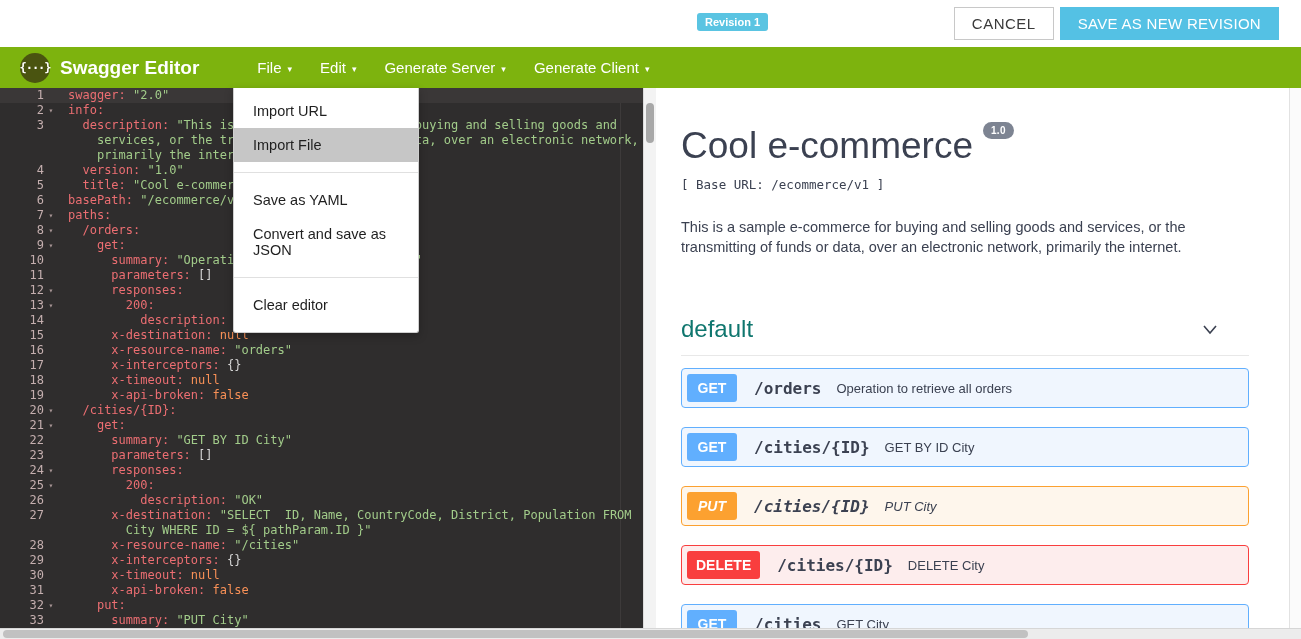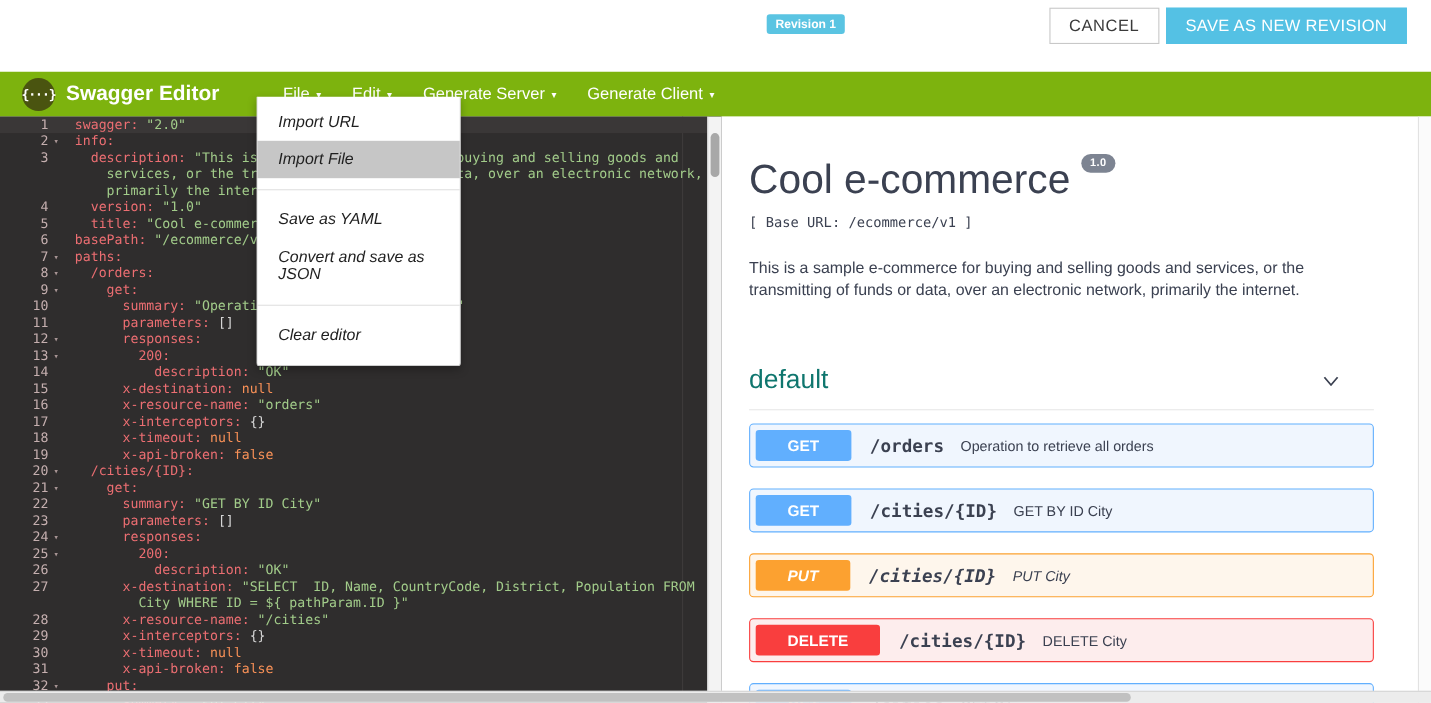--- a/index.html
+++ b/index.html
@@ -1,20 +1,20 @@
 <!DOCTYPE html>
 <html style="--navbar-green: #7db30e; --logo-olive: #4a5410; --save-blue: #54c1e4; --badge-blue: #5ac4e2; --version-gray: #7d8492; --token-key: #ec6e72; --token-string: #a2cc8a; --token-constant: #f99157; --token-plain: #d6d6d6;"><head>
 <meta charset="utf-8">
 <style>
   * { box-sizing: border-box; margin: 0; padding: 0; }
   html,body { width:1301px; height:639px; overflow:hidden; }
   body { font-family:"Liberation Sans", sans-serif; background:#fff; position:relative; }
 
   
-  .topbar { height:65px; background:#fff; position:relative; }
+  .topbar { height:47px; background:#fff; position:relative; }
   .revision-badge { position:absolute; left:697px; top:13px; background:var(--badge-blue);
     color:#fff; font-size:11px; font-weight:bold; padding:3px 8px; border-radius:3px; }
   .topbar-actions { position:absolute; right:22px; top:7px; display:flex; gap:6px; }
   .btn { font-size:15px; border-radius:0; padding:7px 17px; cursor:pointer; font-family:"Liberation Sans",sans-serif; }
   .btn-cancel { background:#fff; border:1px solid #c8c8c8; color:#3a3a3a; letter-spacing:.5px; }
   .btn-save { background:var(--save-blue); border:1px solid var(--save-blue); color:#fff; letter-spacing:.3px; }
 
   
   .navbar { height:41px; background:var(--navbar-green); display:flex; align-items:center; padding-left:20px; }
   .brand { display:flex; align-items:center; gap:10px; color:#fff; font-weight:bold; font-size:19px; }
@@ -41,41 +41,41 @@
   .tk-k { color:var(--token-key); }
   .tk-s { color:var(--token-string); }
   .tk-o { color:var(--token-constant); }
   .tk-p { color:var(--token-plain); }
   .editor-vscroll { position:absolute; right:0; top:0; bottom:0; width:13px; background:#f3f3f3; border-left:1px solid #dcdcdc; }
   .editor-vscroll .thumb { position:absolute; top:15px; left:2px; width:8px; height:40px; background:#a8a8a8; border-radius:4px; }
 
   
   .dropdown { position:absolute; left:233px; top:88px; width:186px; background:#fff; z-index:20;
     border:1px solid #cfcfcf; border-top:none; border-radius:0 0 3px 3px;
-    box-shadow:0 3px 8px rgba(0,0,0,.25); padding:6px 0 10px;font-style:italic; }
+    box-shadow:0 3px 8px rgba(0,0,0,.25); padding:6px 0 10px; }
   .menu-item { padding:9px 19px; font-size:14.5px; color:#1f1f1f; cursor:pointer; }
   .menu-item.highlight { background:#c6c6c6; }
   .menu-divider { height:1px; background:#e0e0e0; margin:10px 0; }
 
   
   .preview-pane { flex:1; background:#fff; position:relative; overflow:hidden; }
   .preview-scrollbar { position:absolute; right:0; top:0; bottom:0; width:12px; background:#fbfbfb; border-left:1px solid #e2e2e2; }
   .preview-content { padding:0 52px 0 25px; }
   .api-title { margin-top:34px; font-size:37px; font-weight:400; color:#3b4151; }
   .version-badge { display:inline-block; background:var(--version-gray); color:#fff; font-size:10px;
     font-weight:bold; padding:3px 8px; border-radius:14px; margin-left:10px; vertical-align:24px; letter-spacing:.3px; }
   .base-url { margin-top:10px; font-family:"DejaVu Sans Mono", monospace; font-size:12.5px; color:#3b4151; }
   .api-description { margin-top:25px; font-size:14.5px; line-height:1.38; color:#3b4151; max-width:585px; }
   .section-header { display:flex; align-items:center; justify-content:space-between;
     margin-top:58px; padding-bottom:12px; border-bottom:1px solid #e8e8e8; cursor:pointer; }
   .section-title { font-size:24px; font-weight:400; color:#0f766e; }
   .section-chevron { margin-right:28px; display:flex; }
   .operations { margin-top:12px; display:flex; flex-direction:column; gap:19px; }
   .op-row { display:flex; align-items:center; border:1px solid; border-radius:4px; height:40px; padding:5px; cursor:pointer; }
-  .op-badge { min-width:50px; text-align:center; padding:6px 29px; border-radius:3px; color:#fff;
+  .op-badge { min-width:50px; text-align:center; padding:6px 9px; border-radius:3px; color:#fff;
     font-weight:bold; font-size:14px; }
   .op-path { font-family:"DejaVu Sans Mono", monospace; font-size:16px; font-weight:bold; color:#3b4151; margin-left:17px; }
   .op-summary { font-size:13px; color:#3b4151; margin-left:15px;text-align:right; }
 
   
   .hscrollbar { position:absolute; left:0; right:0; bottom:0; height:11px; background:#ececec; border-top:1px solid #d6d6d6; }
   .hscrollbar .thumb { position:absolute; left:3px; top:1px; height:8px; width:1025px; background:#c1c1c1; border-radius:4px; }
 </style>
 </head>
 <body>

